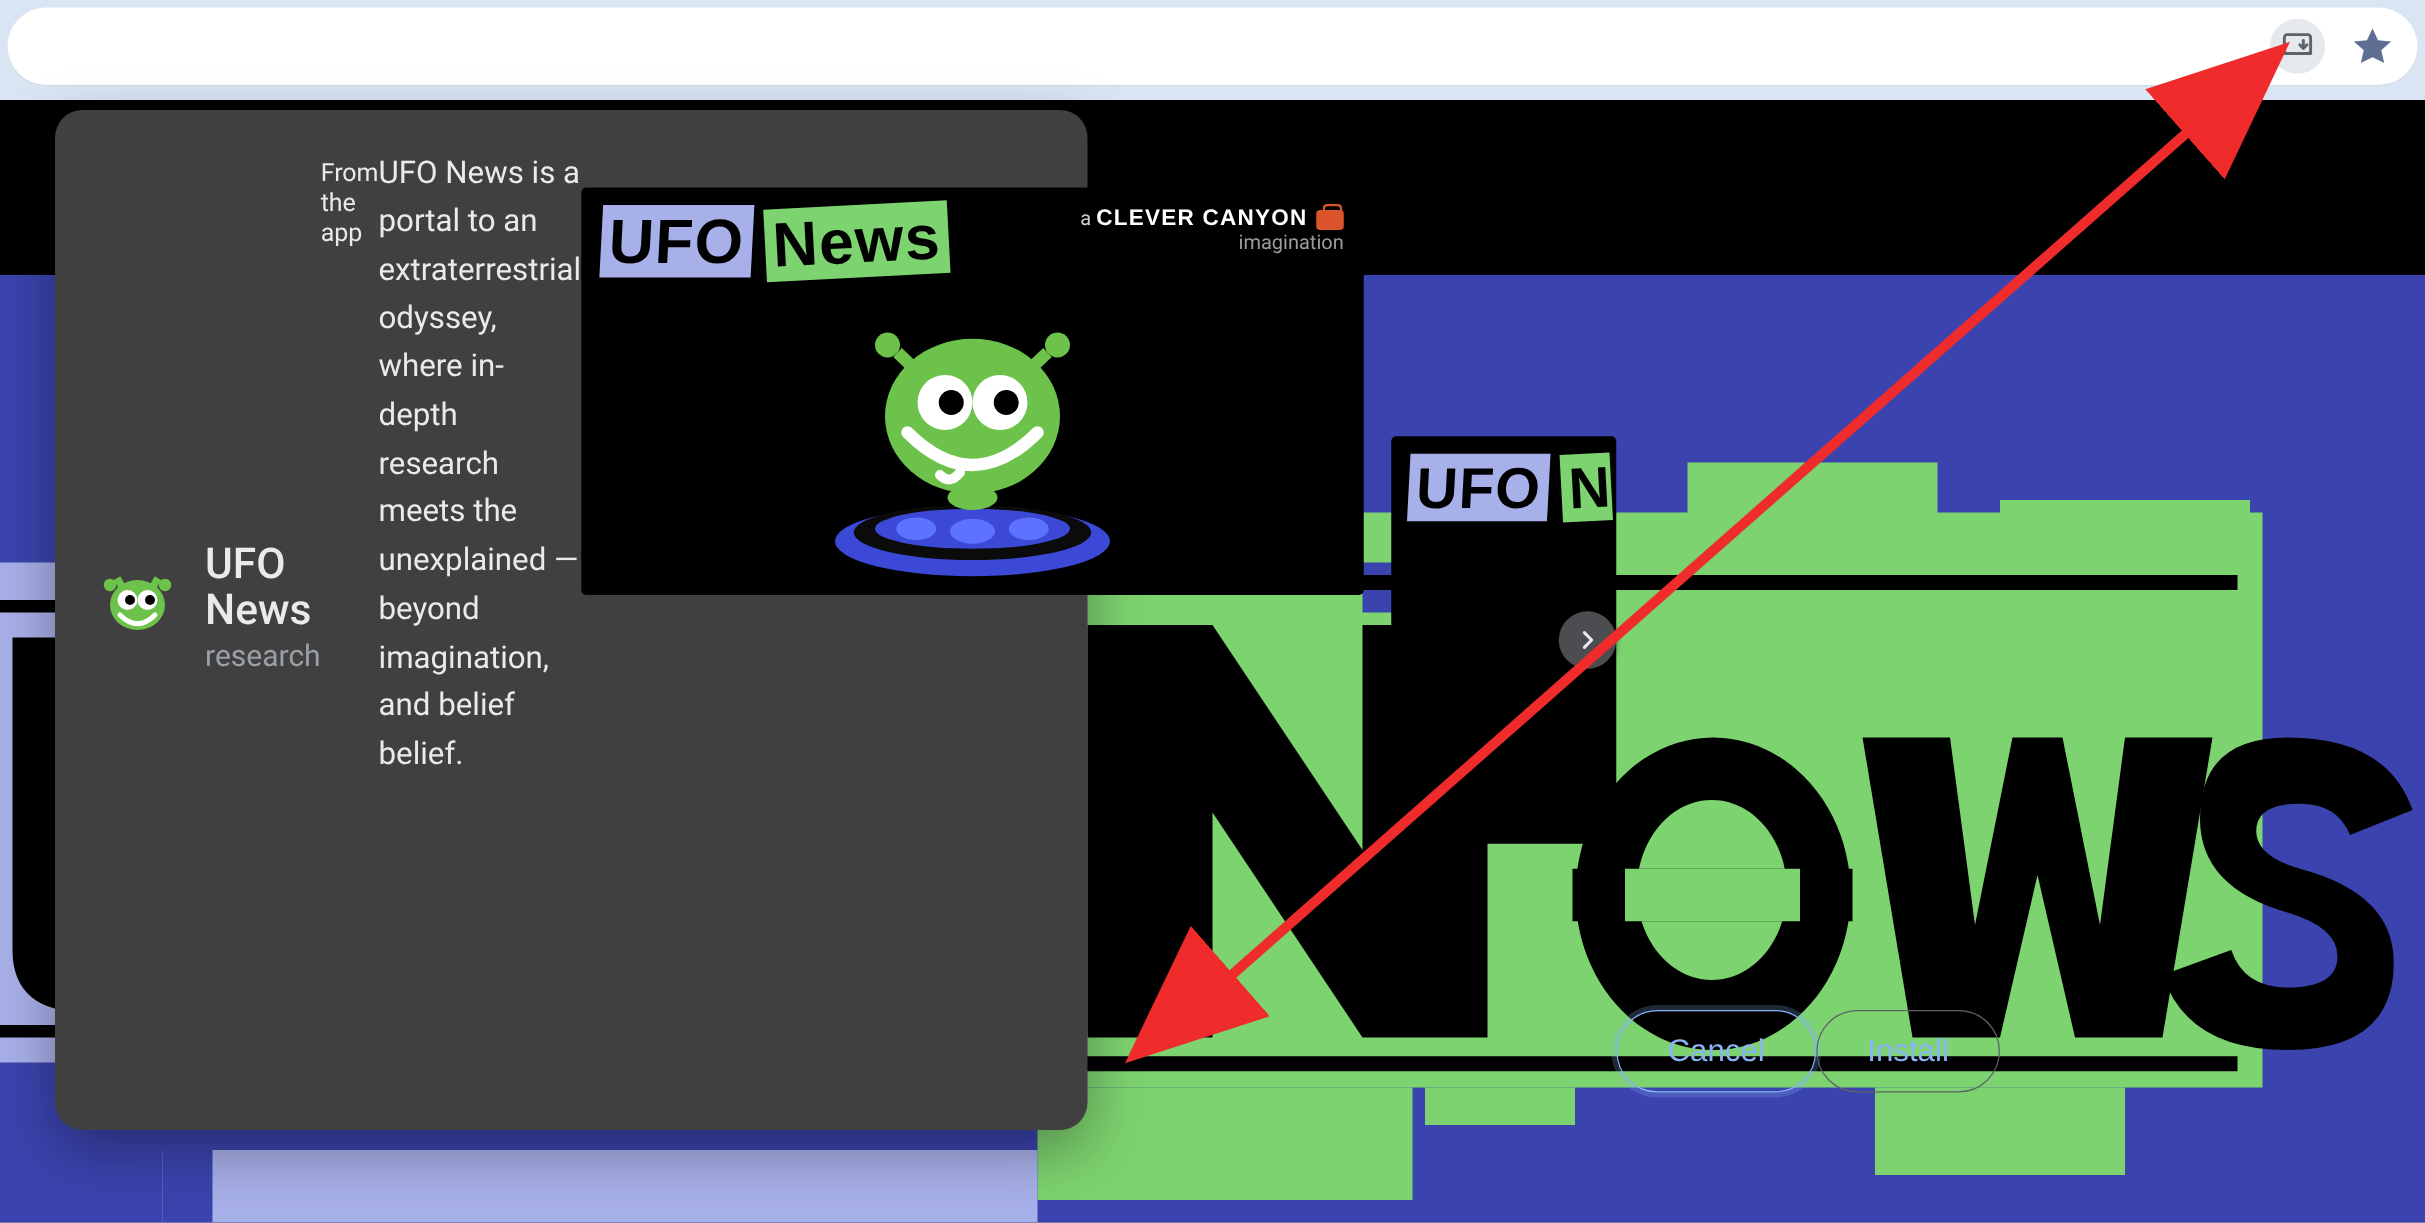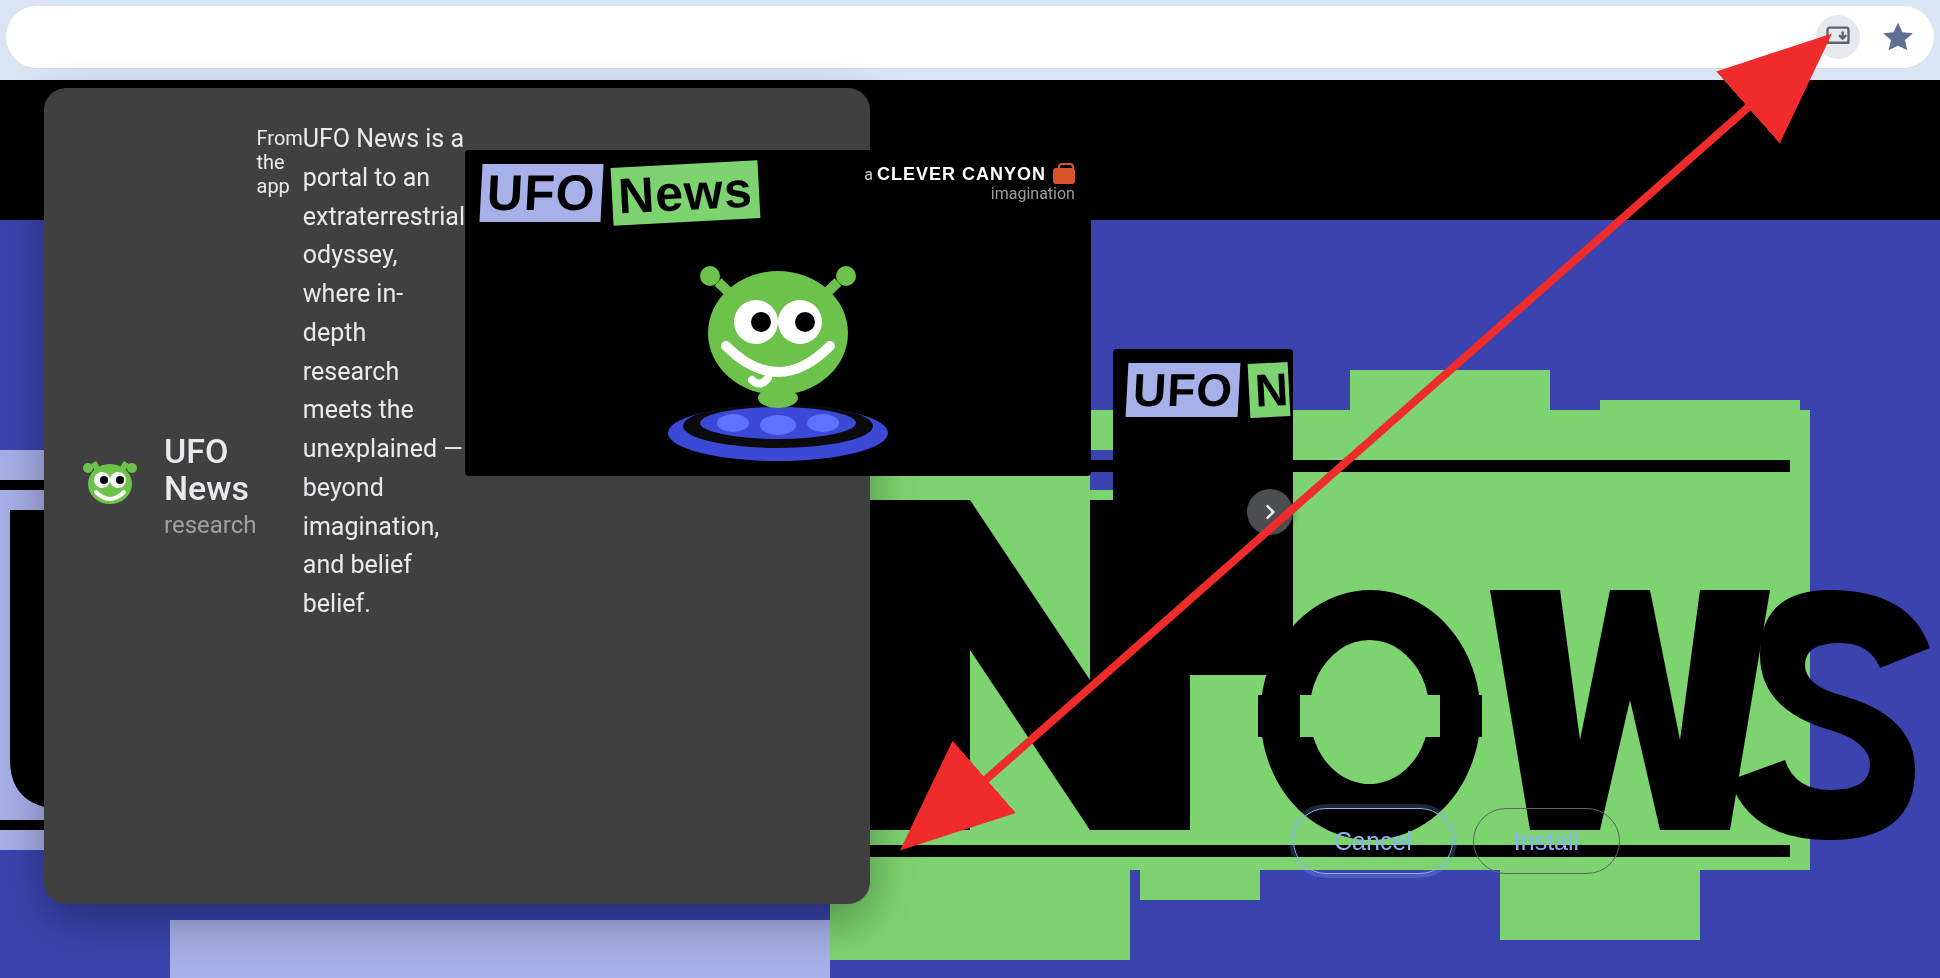--- a/index.html
+++ b/index.html
@@ -80,21 +80,21 @@
       position:absolute; right: 0px; top: 50%; transform: translateY(-50%);
       width: 46px; height: 46px; border-radius: 50%;
       background: #4c4d50; display:flex; align-items:center; justify-content:center;
       cursor:pointer;
       box-shadow: 0 2px 6px rgba(0,0,0,0.4);
     }
     .shot-peek-wrap { position:relative; display:flex; align-items:center; }
 
     .dialog-footer {
       margin-top: auto;
-      display:flex; justify-content:space-between; gap: 20px;
+      display:flex; justify-content:space-between; 
       padding-top: 20px;
     }
     .pill-btn {
       height: 66px; padding: 0 40px;
       border-radius: 40px; border: 1.5px solid #5f6368;
       background: transparent; color:#8ab4f8;
       font-size: 25px; font-weight:500;
       display:flex; align-items:center; cursor:pointer;
     }
     .pill-btn.primary-outline {

